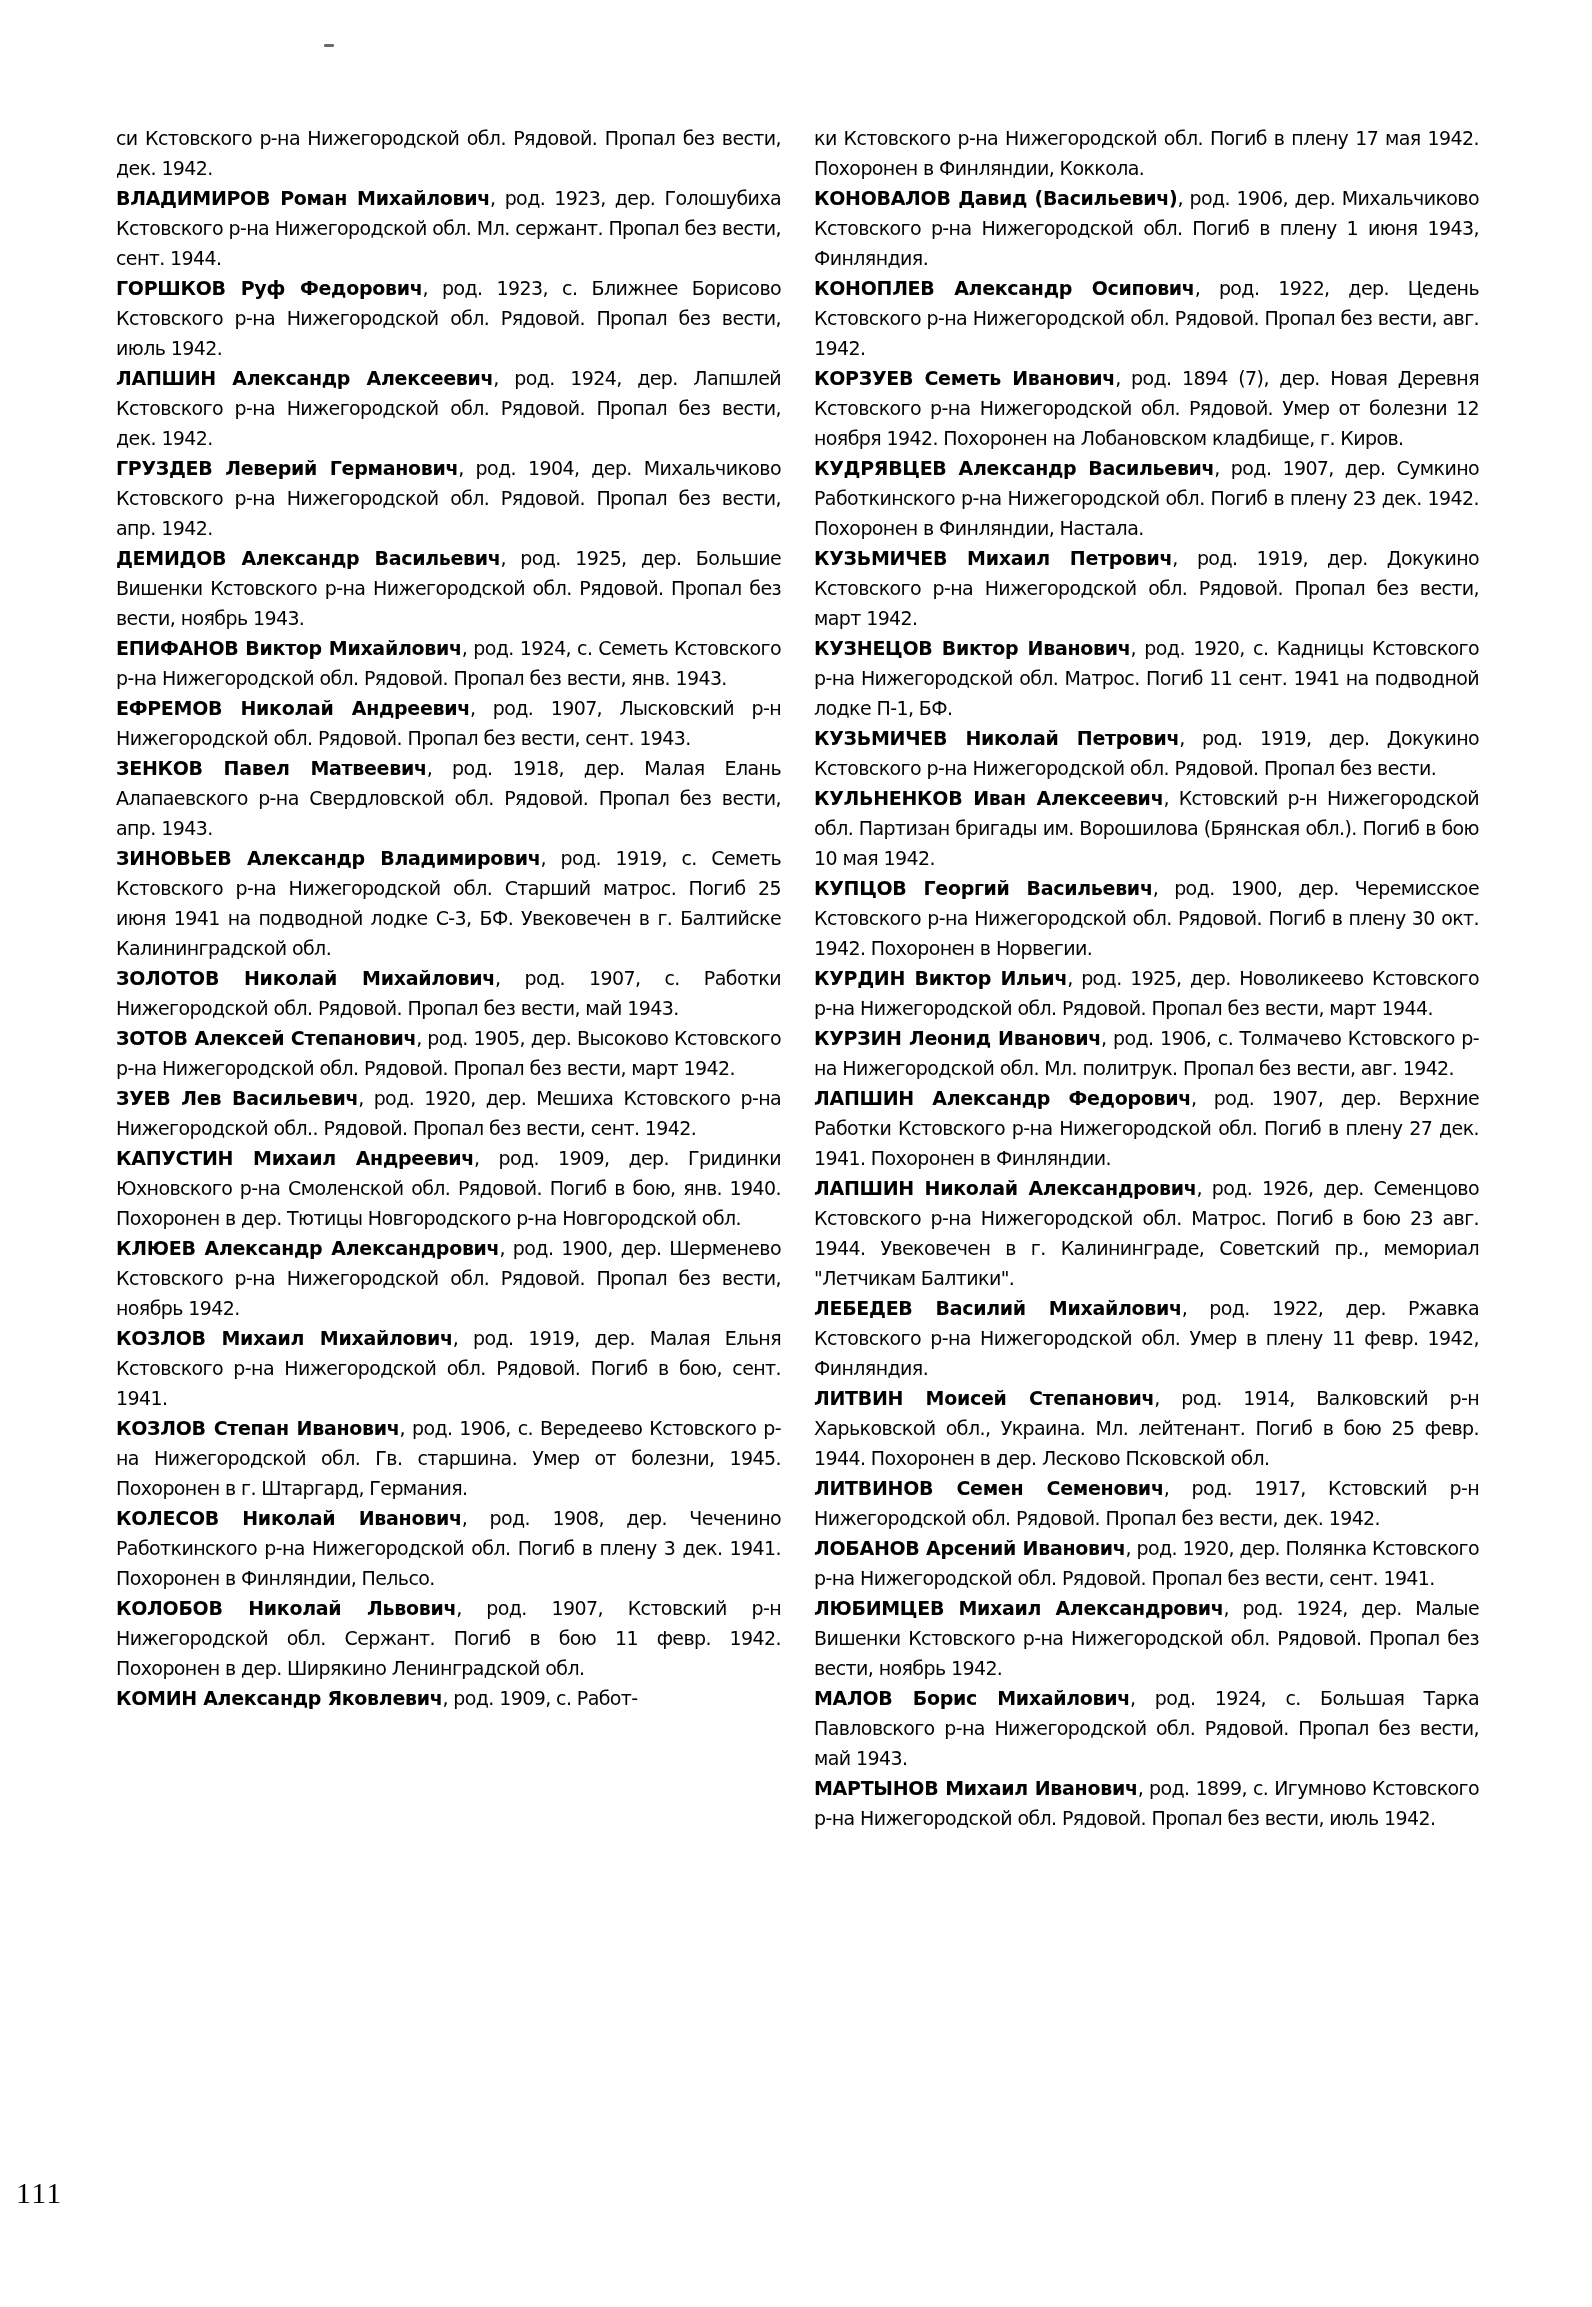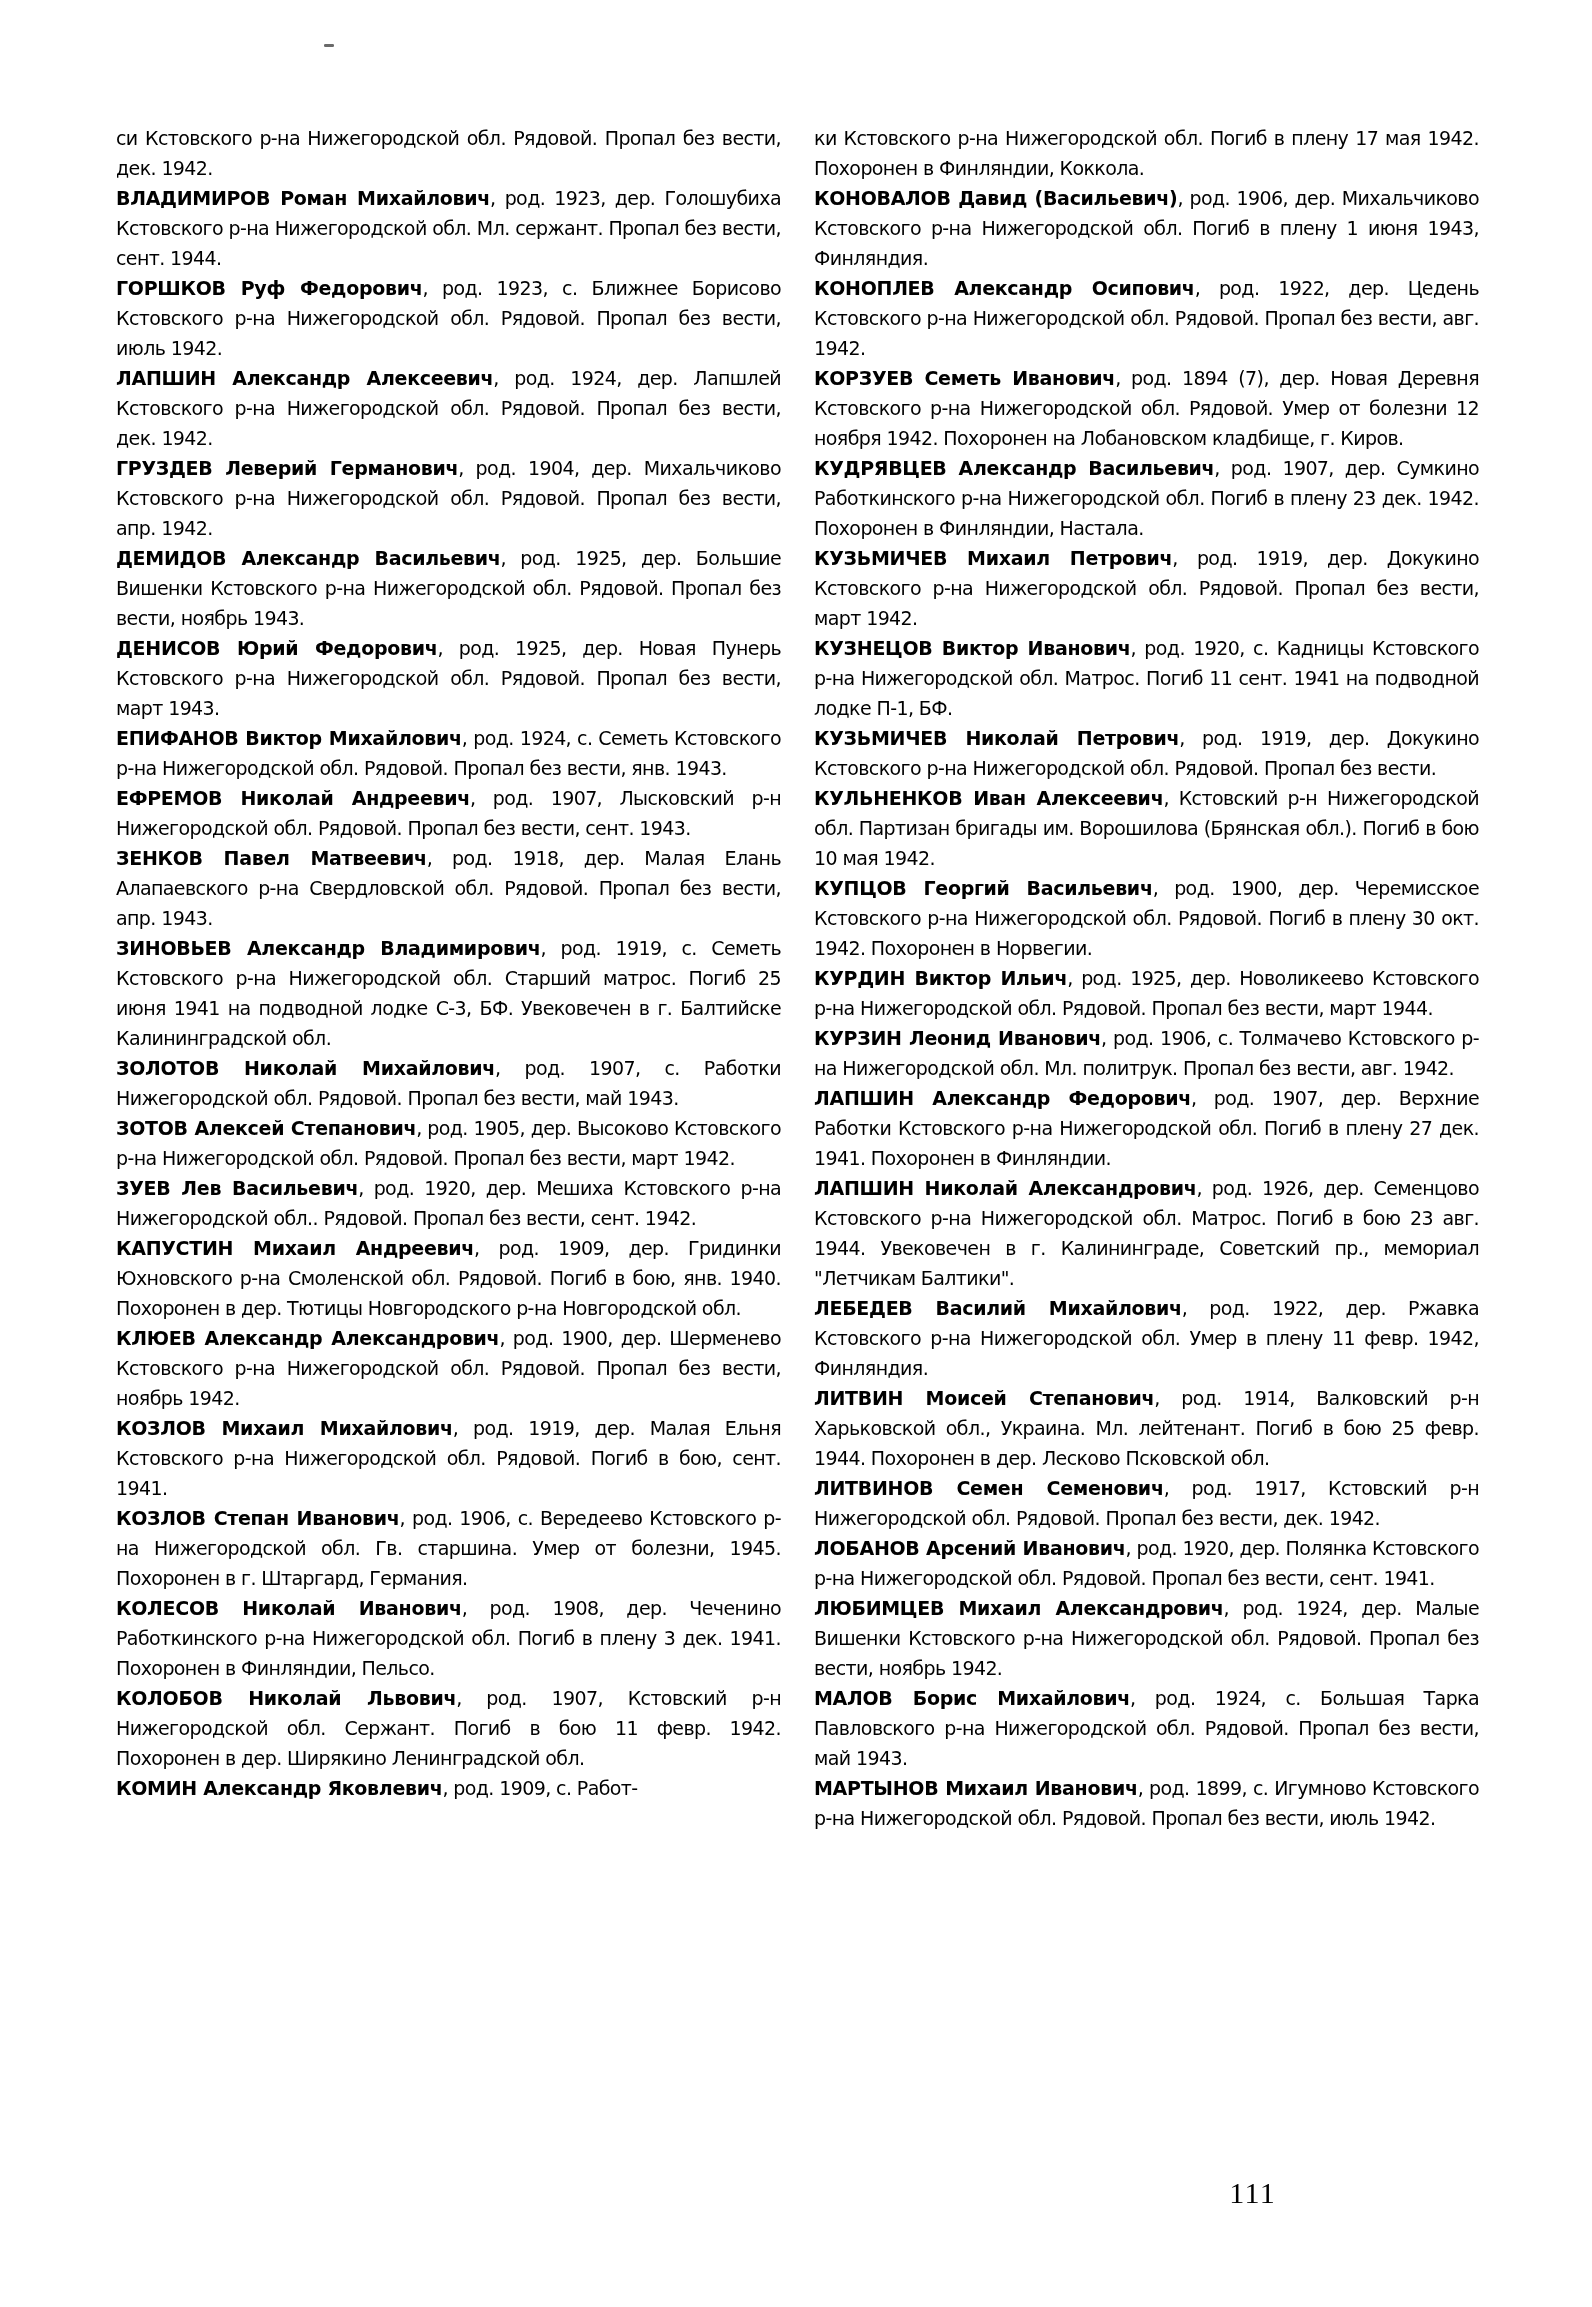--- a/index.html
+++ b/index.html
@@ -50,41 +50,41 @@
     letter-spacing: -0.3px;
   }
   .entry .details {
     font-weight: normal;
   }
   .page-number {
     position: absolute;
     left: 0;
     top: 2176px;
     width: 1276px;
-    text-align: right;
+    text-align: left;
     font-family: "Liberation Serif", "DejaVu Serif", serif;
     font-size: 30px;
     font-weight: normal;
     letter-spacing: 1.3px;
+    padding-left: 16px;
   }
 </style>
 </head>
 <body>
 
 <div class="scan-page">
   <div class="scan-artifact"></div>
 
   <div class="col col-left">
       <p class="entry"><span class="details">си Кстовского р-на Нижегородской обл. Рядовой. Пропал без вести, дек. 1942.</span></p>
       <p class="entry"><span class="name">ВЛАДИМИРОВ Роман Михайлович</span><span class="details">, род. 1923, дер. Голошубиха Кстовского р-на Нижегородской обл. Мл. сержант. Пропал без вести, сент. 1944.</span></p>
       <p class="entry"><span class="name">ГОРШКОВ Руф Федорович</span><span class="details">, род. 1923, с. Ближнее Борисово Кстовского р-на Нижегородской обл. Рядовой. Пропал без вести, июль 1942.</span></p>
       <p class="entry"><span class="name">ЛАПШИН Александр Алексеевич</span><span class="details">, род. 1924, дер. Лапшлей Кстовского р-на Нижегородской обл. Рядовой. Пропал без вести, дек. 1942.</span></p>
       <p class="entry"><span class="name">ГРУЗДЕВ Леверий Германович</span><span class="details">, род. 1904, дер. Михальчиково Кстовского р-на Нижегородской обл. Рядовой. Пропал без вести, апр. 1942.</span></p>
       <p class="entry"><span class="name">ДЕМИДОВ Александр Васильевич</span><span class="details">, род. 1925, дер. Большие Вишенки Кстовского р-на Нижегородской обл. Рядовой. Пропал без вести, ноябрь 1943.</span></p>
-      <p class="entry"><span class="name">ДЕНИСОВ Юрий Федорович</span><span class="details">, род. 1925, дер. Новая Пунерь Кстовского р-на Нижегородской обл. Рядовой. Пропал без вести, март 1943.</span></p>
       <p class="entry"><span class="name">ЕПИФАНОВ Виктор Михайлович</span><span class="details">, род. 1924, с. Семеть Кстовского р-на Нижегородской обл. Рядовой. Пропал без вести, янв. 1943.</span></p>
       <p class="entry"><span class="name">ЕФРЕМОВ Николай Андреевич</span><span class="details">, род. 1907, Лысковский р-н Нижегородской обл. Рядовой. Пропал без вести, сент. 1943.</span></p>
       <p class="entry"><span class="name">ЗЕНКОВ Павел Матвеевич</span><span class="details">, род. 1918, дер. Малая Елань Алапаевского р-на Свердловской обл. Рядовой. Пропал без вести, апр. 1943.</span></p>
       <p class="entry"><span class="name">ЗИНОВЬЕВ Александр Владимирович</span><span class="details">, род. 1919, с. Семеть Кстовского р-на Нижегородской обл. Старший матрос. Погиб 25 июня 1941 на подводной лодке С-3, БФ. Увековечен в г. Балтийске Калининградской обл.</span></p>
       <p class="entry"><span class="name">ЗОЛОТОВ Николай Михайлович</span><span class="details">, род. 1907, с. Работки Нижегородской обл. Рядовой. Пропал без вести, май 1943.</span></p>
       <p class="entry"><span class="name">ЗОТОВ Алексей Степанович</span><span class="details">, род. 1905, дер. Высоково Кстовского р-на Нижегородской обл. Рядовой. Пропал без вести, март 1942.</span></p>
       <p class="entry"><span class="name">ЗУЕВ Лев Васильевич</span><span class="details">, род. 1920, дер. Мешиха Кстовского р-на Нижегородской обл.. Рядовой. Пропал без вести, сент. 1942.</span></p>
       <p class="entry"><span class="name">КАПУСТИН Михаил Андреевич</span><span class="details">, род. 1909, дер. Гридинки Юхновского р-на Смоленской обл. Рядовой. Погиб в бою, янв. 1940. Похоронен в дер. Тютицы Новгородского р-на Новгородской обл.</span></p>
       <p class="entry"><span class="name">КЛЮЕВ Александр Александрович</span><span class="details">, род. 1900, дер. Шерменево Кстовского р-на Нижегородской обл. Рядовой. Пропал без вести, ноябрь 1942.</span></p>
       <p class="entry"><span class="name">КОЗЛОВ Михаил Михайлович</span><span class="details">, род. 1919, дер. Малая Ельня Кстовского р-на Нижегородской обл. Рядовой. Погиб в бою, сент. 1941.</span></p>

